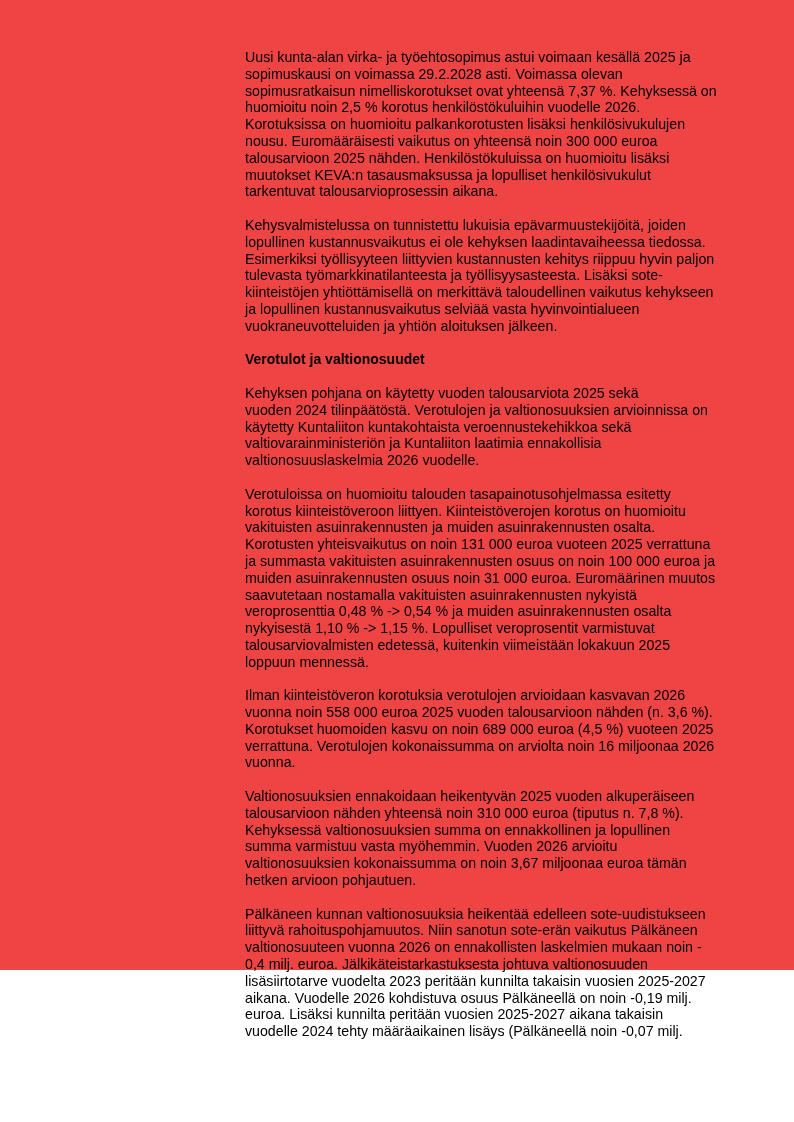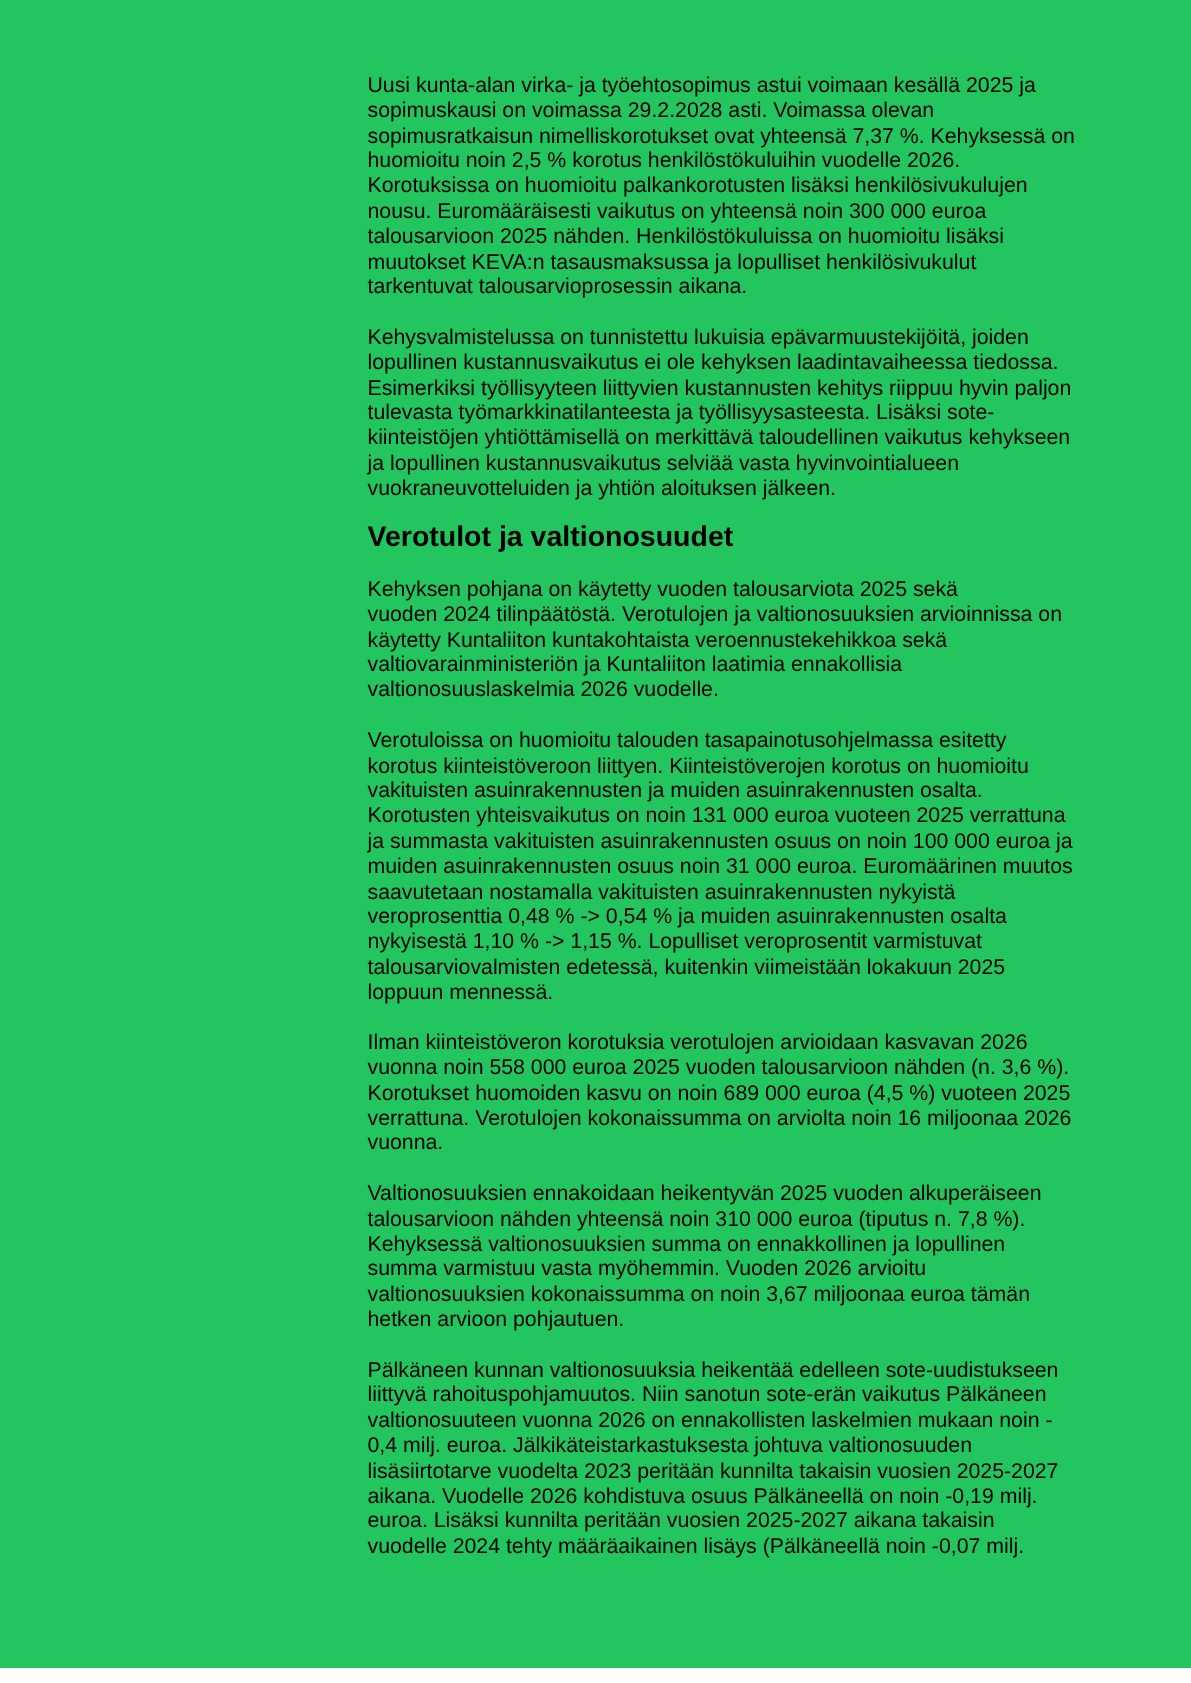--- a/index.html
+++ b/index.html
@@ -8,42 +8,42 @@
   }
   body {
     width: 794px;
     height: 1122px;
     background: #ffffff;
     overflow: hidden;
   }
   .page {
     position: relative;
     width: 794px;
-    height: 1112px;
-    background: #22c55e;
+    height: 970px;
+    background: #ef4444;
   }
   .content {
     position: absolute;
     left: 245px;
     top: 49px;
     width: 505px;
     color: #000000;
   }
   .para {
     font-family: "Liberation Sans", "DejaVu Sans", sans-serif;
     font-size: 14.2px;
     line-height: 16.8px;
     font-weight: normal;
     white-space: pre;
     margin: 0 0 16.8px 0;
     color: #000000;
   }
   .heading {
     font-family: "Liberation Sans", "DejaVu Sans", sans-serif;
-    font-size: 19px;
+    font-size: 14px;
     line-height: 16.8px;
     font-weight: bold;
     white-space: pre;
     margin: 0 0 16.8px 0;
     color: #000000;
   }
 </style>
 </head>
 <body>
 

